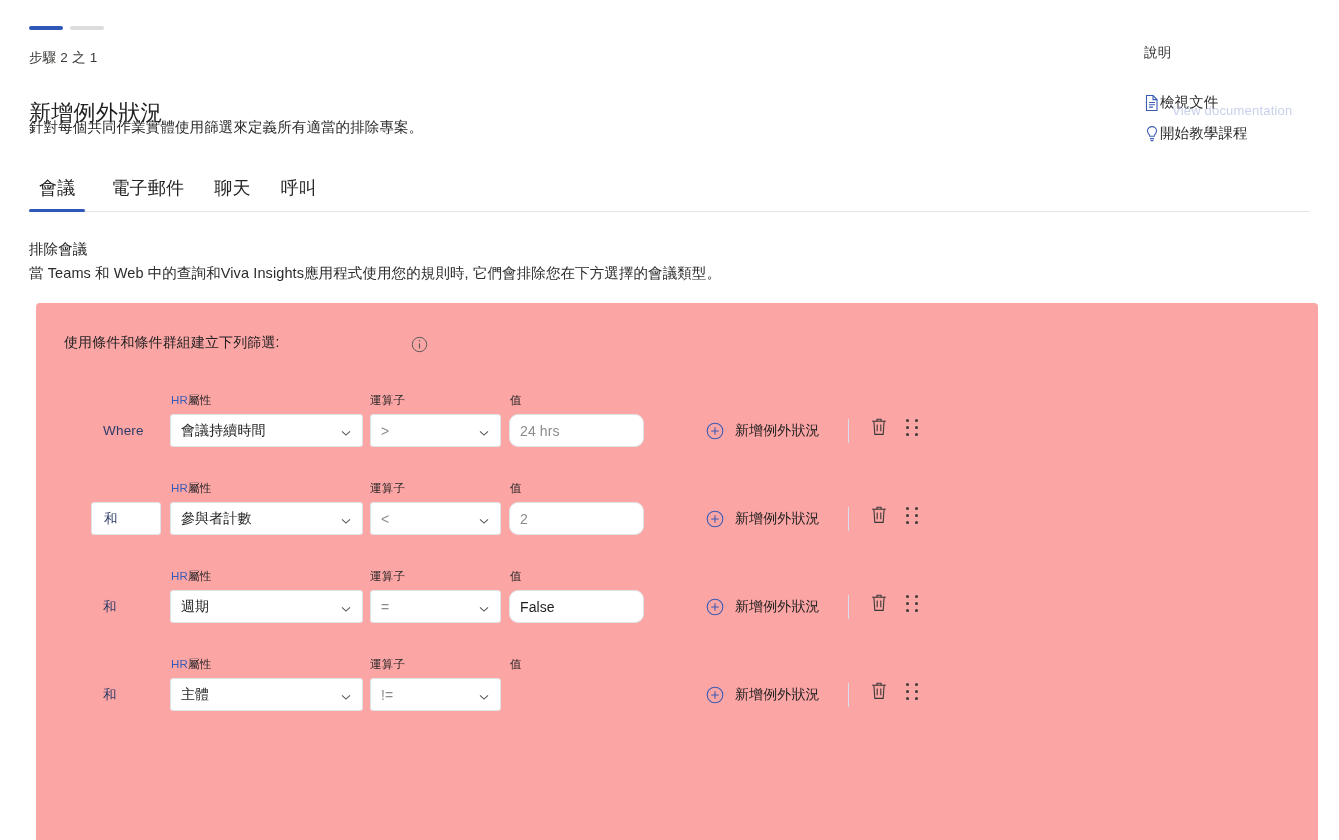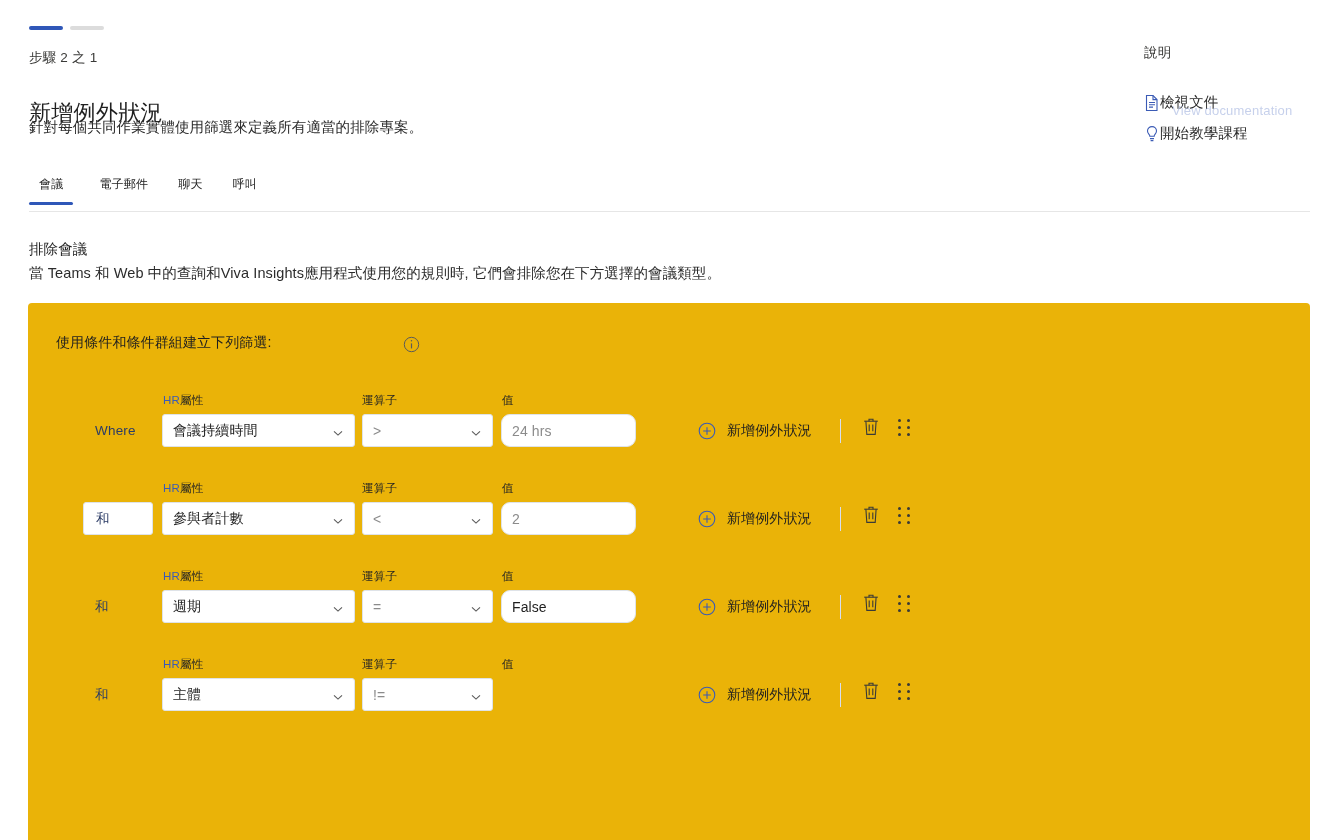--- a/index.html
+++ b/index.html
@@ -52,21 +52,21 @@
   }
 
   
   .tabs {
     position: absolute; left: 29px; top: 170px;
     width: 1281px; height: 42px;
     border-bottom: 1px solid #e6e6e6;
     display: flex; align-items: flex-start;
   }
   .tab {
-    position: relative; font-size: 12px; color: #242424;
+    position: relative; font-size: 18px; color: #242424;
     padding: 6px 0 12px 0; margin-right: 30px; cursor: pointer;
     letter-spacing: .2px;
   }
   .tab:first-child { margin-left: 10px; margin-right: 36px; }
   .tab.active::after {
     content: ""; position: absolute; left: -10px; right: -10px; bottom: 0;
     height: 3px; background: #2f57b8; border-radius: 2px;
   }
 
   
@@ -74,23 +74,23 @@
     position: absolute; left: 29px; top: 240px;
     font-size: 14.5px; color: #1f1f1f; letter-spacing: .1px;
   }
   .sec-desc {
     position: absolute; left: 29px; top: 264px;
     font-size: 14.5px; color: #2b2b2b; letter-spacing: .1px;
   }
 
   
   .panel {
-    position: absolute; left: 28px; top: 303px;
+    position: absolute; left: 36px; top: 303px;
     width: 1282px; height: 537px;
-    background: #eab308;
+    background: #fca5a5;
     border-radius: 4px 4px 0 0;
   }
   .panel-lead {
     position: absolute; left: 28px; top: 31px;
     font-size: 14px; color: #1f1f1f; letter-spacing: .1px;
   }
   .info-ico {
     position: absolute; left: 375px; top: 33px;
     width: 17px; height: 17px; cursor: pointer;
   }

